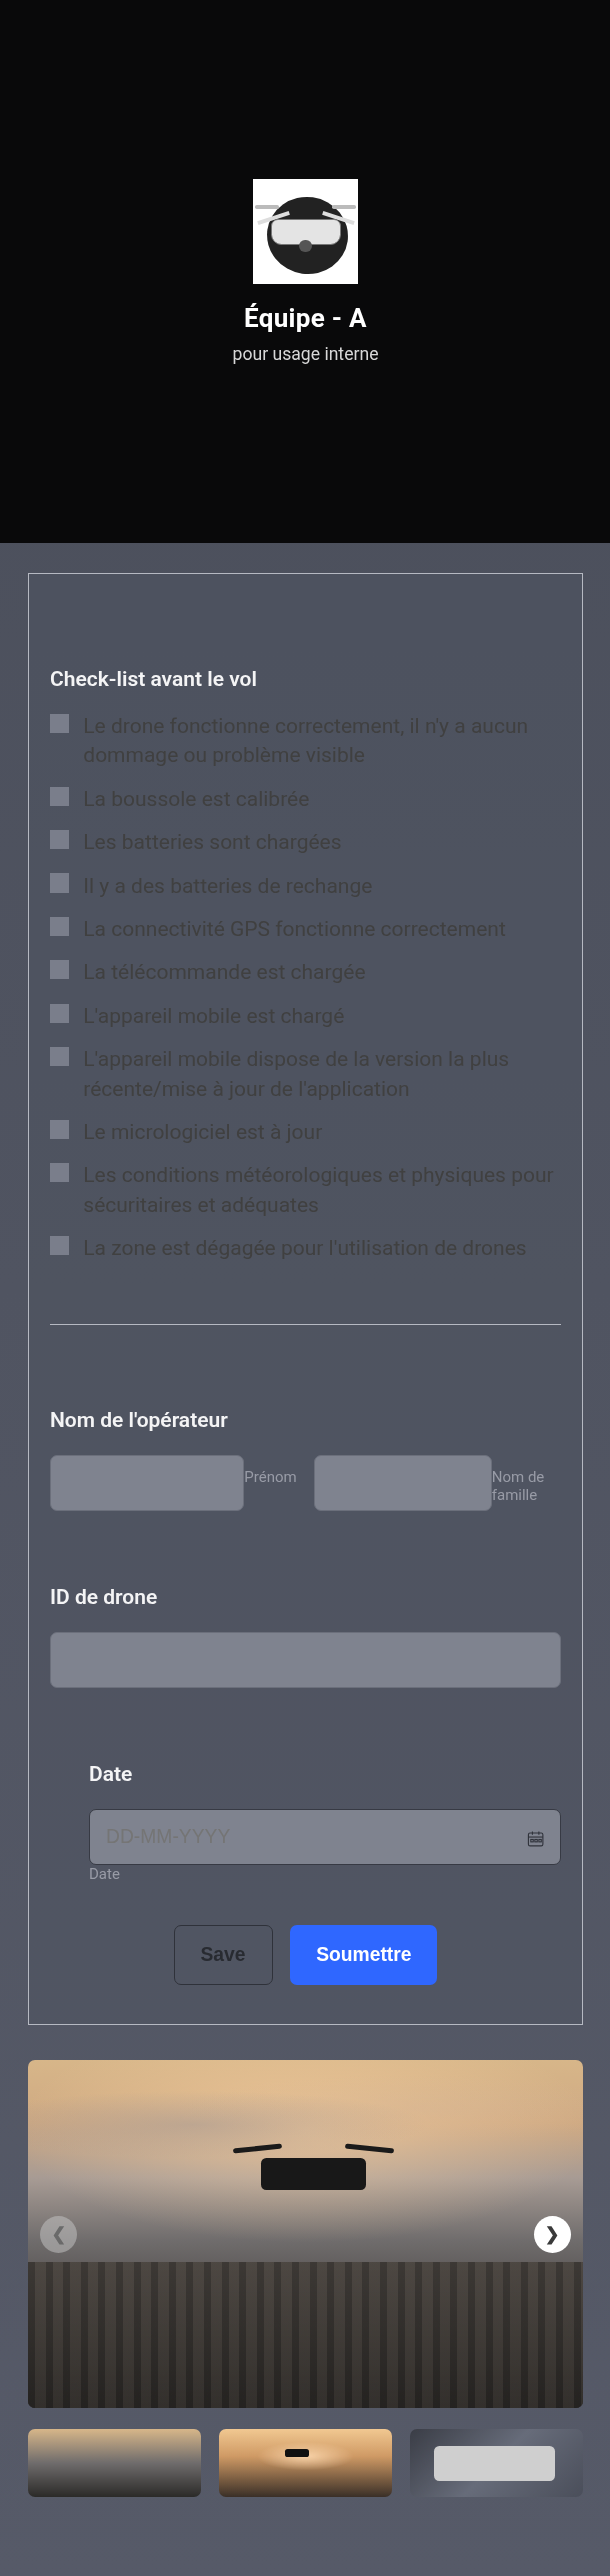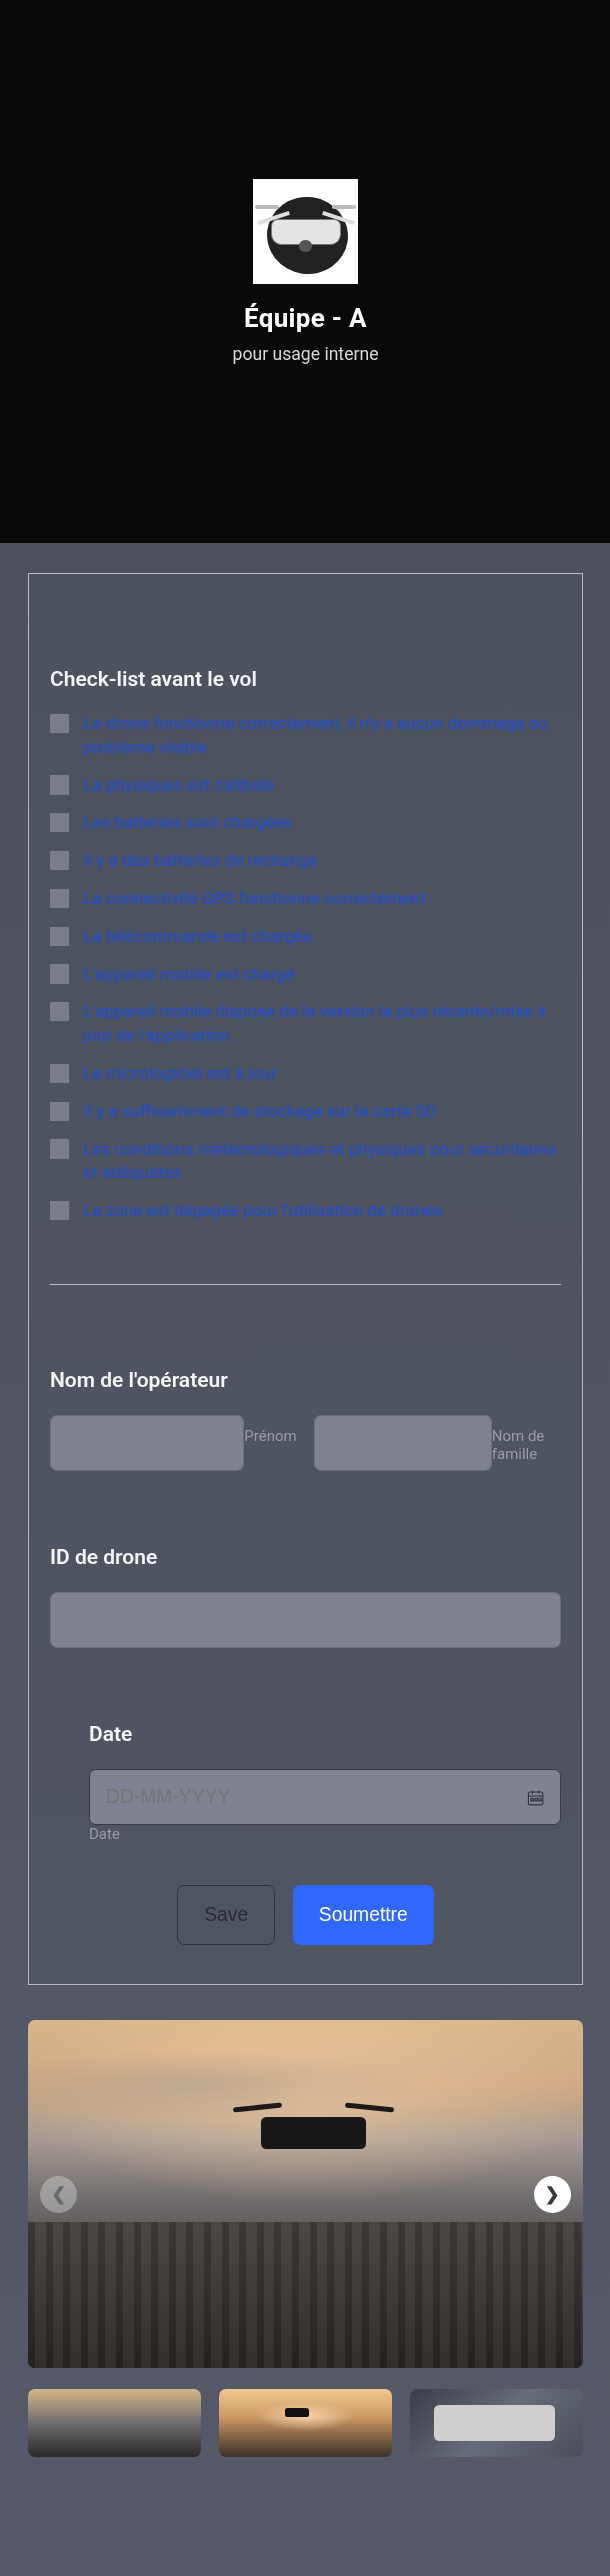--- a/index.html
+++ b/index.html
@@ -115,23 +115,23 @@
     flex: 0 0 19.3px;
     width: 19.3px;
     height: 19.3px;
     background: #7a7e8b;
     border: none;
     margin-top: 1.8px;
     cursor: pointer;
   }
   .check-label {
     flex: 1;
-    font-size: 17px;
+    font-size: 21px;
     line-height: 1.4;
-    color: #1d4ed8;
+    color: #404040;
   }
 
   .divider {
     border: 0;
     border-top: 0.9px solid #b6b9c2;
     margin: 61px 0 83px;
   }
 
   .field-group { margin-bottom: 74px; }
   .field-group.last { margin-bottom: 42px; margin-left: 39px; }
@@ -190,21 +190,21 @@
     display: flex;
     justify-content: center;
     gap: 17.6px;
     margin-top: 35px;
   }
   .btn {
     height: 60px;
     padding: 0 26px;
     border-radius: 7px;
     font-size: 19.3px;
-    font-weight: 400;
+    font-weight: 700;
     cursor: pointer;
     border: none;
     display: inline-flex;
     align-items: center;
     justify-content: center;
   }
   .btn-save {
     background: transparent;
     border: 0.9px solid #2f323a;
     color: #282b31;
@@ -347,21 +347,21 @@
 
     <h2 class="section-title">Check-list avant le vol</h2>
 
     <div class="checklist" id="checklist">
         <div class="check-row">
           <button class="check-box" type="button"></button>
           <span class="check-label">Le drone fonctionne correctement, il n'y a aucun dommage ou problème visible</span>
         </div>
         <div class="check-row">
           <button class="check-box" type="button"></button>
-          <span class="check-label">La physiques est calibrée</span>
+          <span class="check-label">La boussole est calibrée</span>
         </div>
         <div class="check-row">
           <button class="check-box" type="button"></button>
           <span class="check-label">Les batteries sont chargées</span>
         </div>
         <div class="check-row">
           <button class="check-box" type="button"></button>
           <span class="check-label">Il y a des batteries de rechange</span>
         </div>
         <div class="check-row">
@@ -376,24 +376,20 @@
           <button class="check-box" type="button"></button>
           <span class="check-label">L'appareil mobile est chargé</span>
         </div>
         <div class="check-row">
           <button class="check-box" type="button"></button>
           <span class="check-label">L'appareil mobile dispose de la version la plus récente/mise à jour de l'application</span>
         </div>
         <div class="check-row">
           <button class="check-box" type="button"></button>
           <span class="check-label">Le micrologiciel est à jour</span>
-        </div>
-        <div class="check-row">
-          <button class="check-box" type="button"></button>
-          <span class="check-label">Il y a suffisamment de stockage sur la carte SD</span>
         </div>
         <div class="check-row">
           <button class="check-box" type="button"></button>
           <span class="check-label">Les conditions météorologiques et physiques pour sécuritaires et adéquates</span>
         </div>
         <div class="check-row">
           <button class="check-box" type="button"></button>
           <span class="check-label">La zone est dégagée pour l'utilisation de drones</span>
         </div>
       </div>

